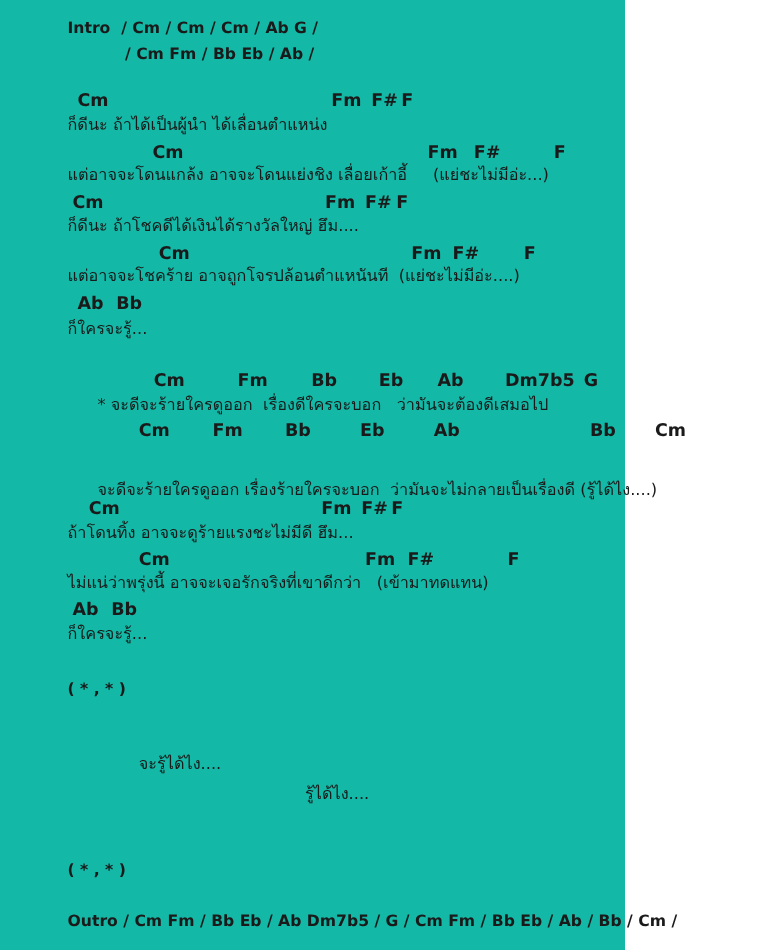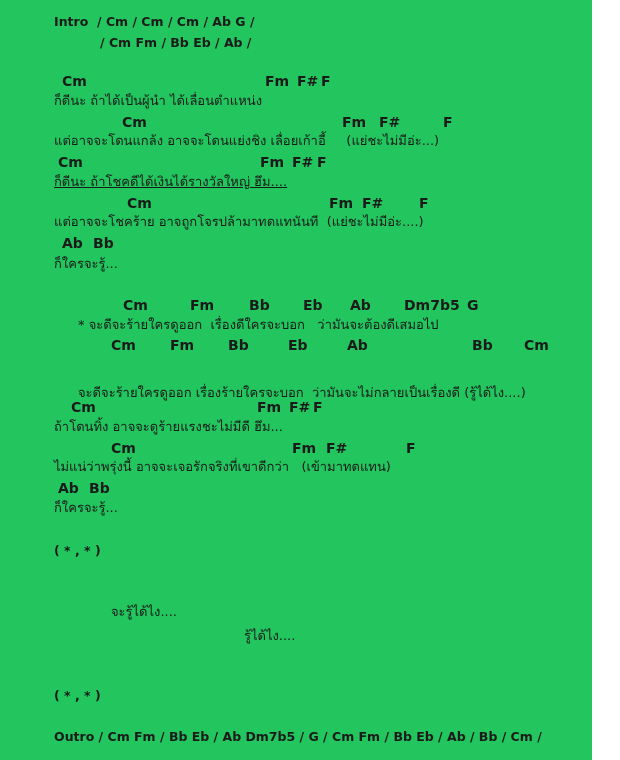--- a/index.html
+++ b/index.html
@@ -6,22 +6,22 @@
       margin: 0; padding: 0;
       background: #ffffff;
     }
     body {
       width: 620px; height: 760px;
       position: relative;
       overflow: hidden;
       color: #111111;
     }
     .page {
-      position: absolute; left: 0; top: 0; width: 592px; height: 760px;
-      background: #22c55e;
+      position: absolute; left: 0; top: 0; width: 500px; height: 760px;
+      background: #14b8a6;
     }
     .ln {
       position: absolute;
       white-space: pre;
       line-height: 16px;
       font-size: 13px;
     }
     .chord {
       font-family: "DejaVu Sans", sans-serif;
       font-weight: bold;
@@ -59,27 +59,27 @@
     <span class="ln chord" style="left:122px; top:114px;">Cm</span>
     <span class="ln chord" style="left:342px; top:114px;">Fm</span>
     <span class="ln chord" style="left:379px; top:114px;">F#</span>
     <span class="ln chord" style="left:443px; top:114px;">F</span>
     <div class="ln lyric" style="left:54px; top:133px;">แต่อาจจะโดนแกล้ง อาจจะโดนแย่งชิง เลื่อยเก้าอี้     (แย่ชะไม่มีอ่ะ...)</div>
 
     <span class="ln chord" style="left:58px; top:154px;">Cm</span>
     <span class="ln chord" style="left:260px; top:154px;">Fm</span>
     <span class="ln chord" style="left:292px; top:154px;">F#</span>
     <span class="ln chord" style="left:317px; top:154px;">F</span>
-    <div class="ln lyric" style="left:54px; top:174px;text-decoration:underline;">ก็ดีนะ ถ้าโชคดีได้เงินได้รางวัลใหญ่ ฮึม....</div>
+    <div class="ln lyric" style="left:54px; top:174px;">ก็ดีนะ ถ้าโชคดีได้เงินได้รางวัลใหญ่ ฮึม....</div>
 
     <span class="ln chord" style="left:127px; top:195px;">Cm</span>
     <span class="ln chord" style="left:329px; top:195px;">Fm</span>
     <span class="ln chord" style="left:362px; top:195px;">F#</span>
     <span class="ln chord" style="left:419px; top:195px;">F</span>
-    <div class="ln lyric" style="left:54px; top:214px;">แต่อาจจะโชคร้าย อาจถูกโจรปล้ามาทดแทนันที  (แย่ชะไม่มีอ่ะ....)</div>
+    <div class="ln lyric" style="left:54px; top:214px;">แต่อาจจะโชคร้าย อาจถูกโจรปล้อนตำแหนันที  (แย่ชะไม่มีอ่ะ....)</div>
 
     <span class="ln chord" style="left:62px; top:235px;">Ab</span>
     <span class="ln chord" style="left:93px; top:235px;">Bb</span>
     <div class="ln lyric" style="left:54px; top:256px;">ก็ใครจะรู้...</div>
   </div>
 
   <div>
     <span class="ln chord" style="left:123px; top:297px;">Cm</span>
     <span class="ln chord" style="left:190px; top:297px;">Fm</span>
     <span class="ln chord" style="left:249px; top:297px;">Bb</span>

